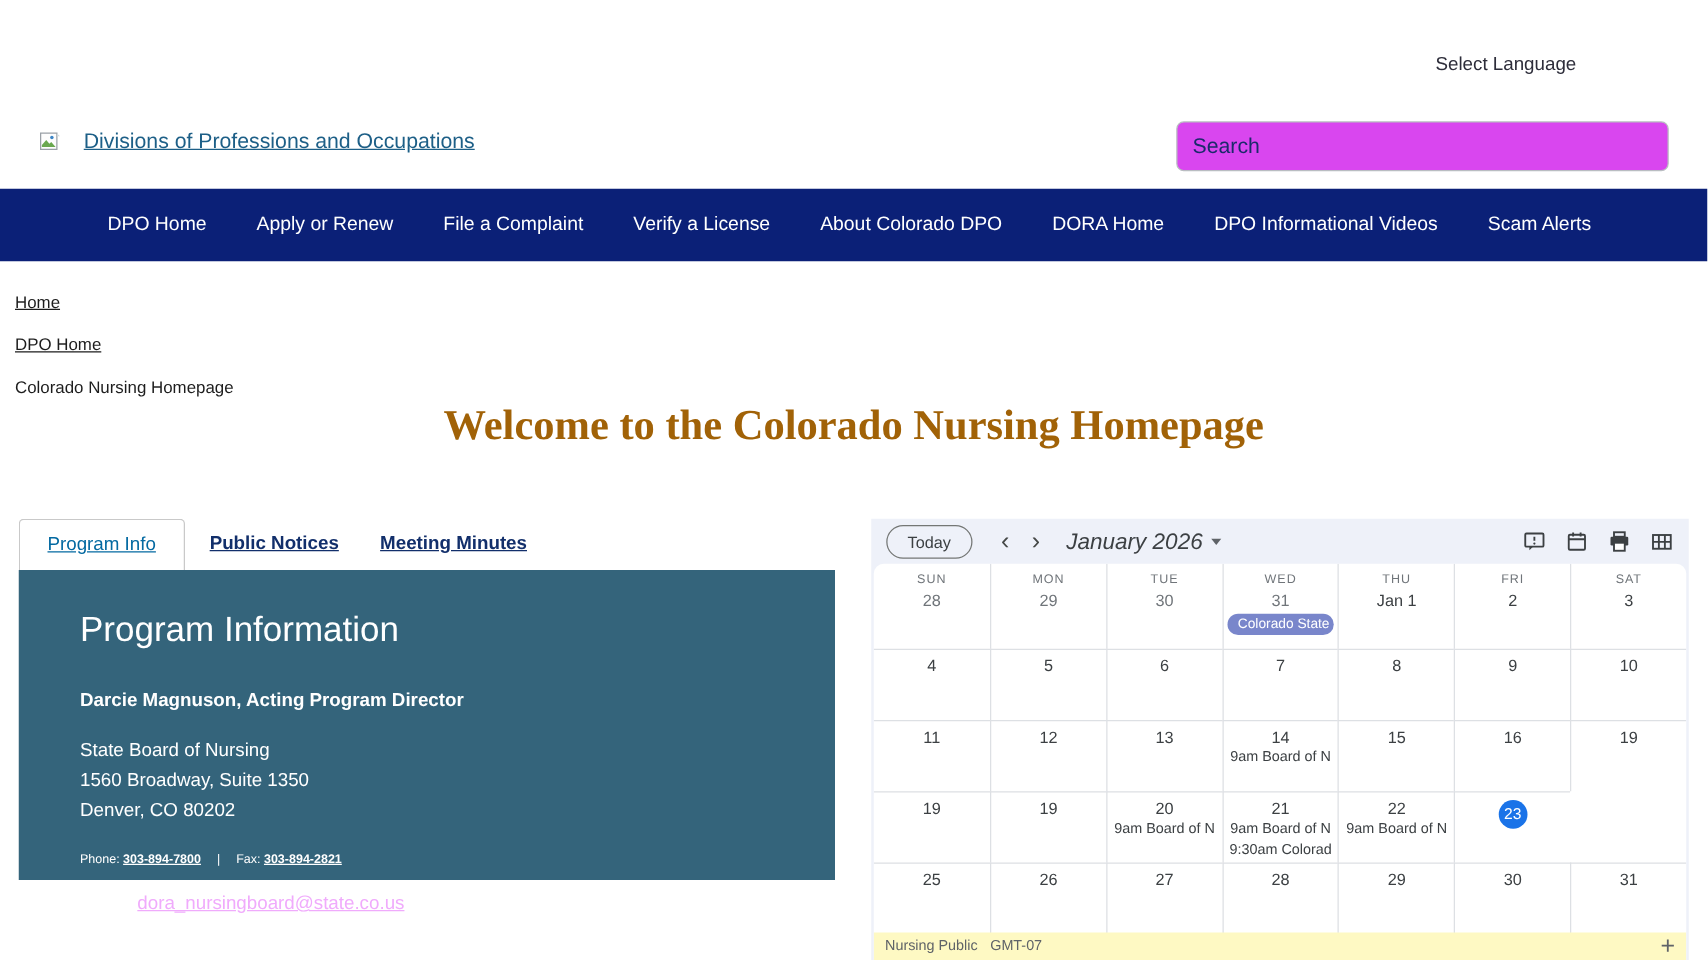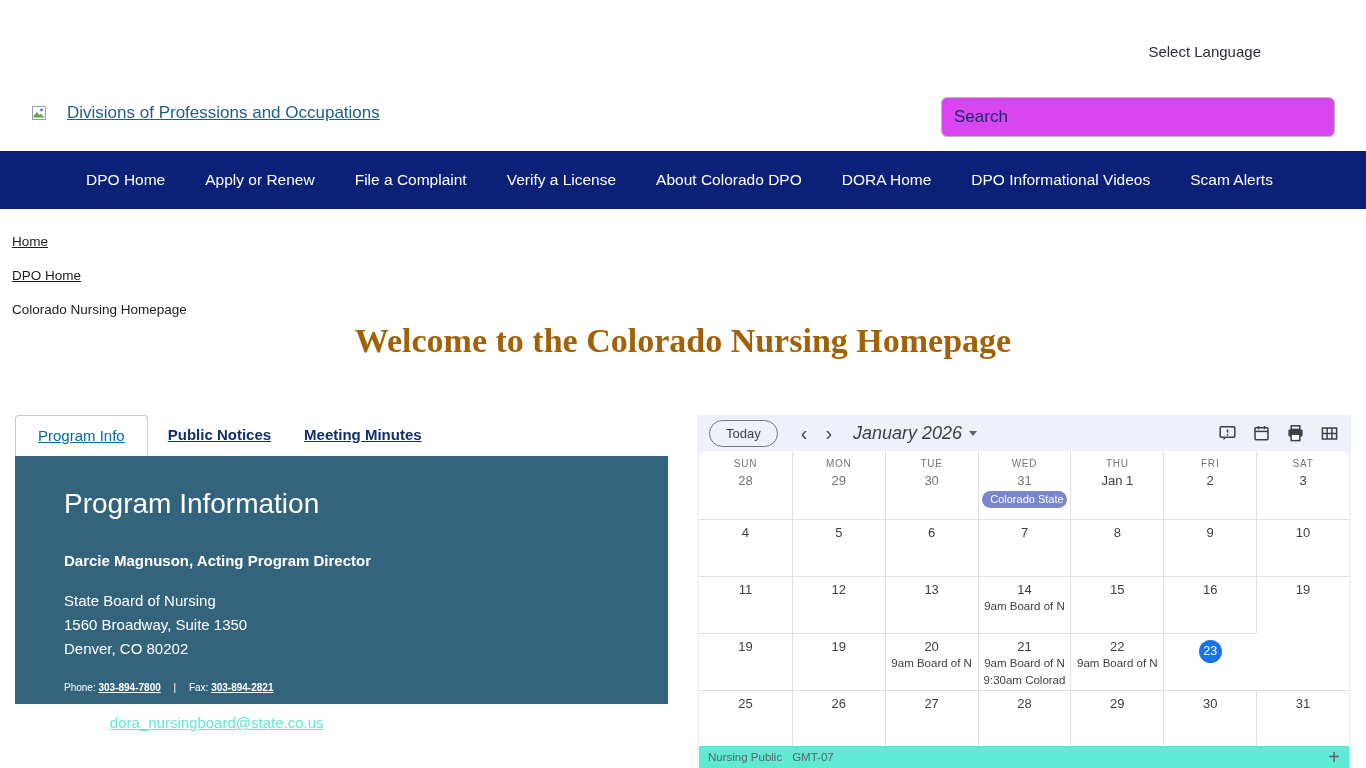--- a/index.html
+++ b/index.html
@@ -39,21 +39,21 @@
   
   .program-panel { position:absolute; top:456px; left:15px; width:653px; height:248px;
                    background:#34647b; color:#fff; padding:32px 49px; }
   .program-title { font-size:28px; font-weight:400; margin-bottom:32px; }
   .program-director { font-size:15px; font-weight:bold; margin-bottom:20px; }
   .addr-line { font-size:15px; line-height:24px; }
   .contact-row { margin-top:21px; font-size:10px; }
   .contact-row a { color:#fff; font-weight:bold; text-decoration:underline; cursor:pointer; }
   .sep { margin:0 10px; font-weight:400; }
   .email-row { margin-top:21px; font-size:15px; }
-  .email-row a { color:#5eead4; text-decoration:underline; cursor:pointer; }
+  .email-row a { color:#f0abfc; text-decoration:underline; cursor:pointer; }
 
   
   .calendar { position:absolute; top:415px; left:697px; width:654px; height:353px;
               background:#eef1f9; overflow:hidden; }
   .cal-toolbar { height:36px; display:flex; align-items:center; padding:0 12px; }
   .today-btn { border:1px solid #747775; border-radius:16px; background:transparent;
                padding:5px 16px; font-size:13px; color:#3c4043; cursor:pointer;
                font-family:"Liberation Sans",sans-serif; }
   .cal-chevron { font-size:20px; color:#444746; cursor:pointer; padding:0 9px; line-height:1; }
   .cal-chevron.prev { margin-left:14px; }
@@ -76,21 +76,21 @@
   .day-num { display:block; margin-top:4px; font-size:13px; color:#3c4043; line-height:17px; }
   .cal-row.first .day-num { margin-top:3px; }
   .day-num.outside { color:#70757a; }
   .today-circle { display:inline-block; width:23px; height:23px; line-height:23px; border-radius:50%;
                   background:#1a73e8; color:#fff; font-size:12.5px; margin-top:2px; }
   .event-pill { display:inline-block; margin-top:2px; max-width:92%; background:#7986cb; color:#fff;
                 font-size:11px; line-height:15px; padding:1px 8px; border-radius:10px;
                 white-space:nowrap; overflow:hidden; cursor:pointer; }
   .event-line { font-size:11.5px; color:#3c4043; line-height:17px; white-space:nowrap;
                 overflow:hidden; padding:0 1px; cursor:pointer; }
-  .cal-footer { position:absolute; left:0; right:0; bottom:0; height:22px; background:#5eead4;
+  .cal-footer { position:absolute; left:0; right:0; bottom:0; height:22px; background:#fef9c3;
                 display:flex; align-items:center; padding:0 9px; font-size:11.5px; color:#5f6368; }
   .cal-footer .tz { margin-left:10px; }
   .cal-add { margin-left:auto; font-size:20px; font-weight:400; color:#5f6368; cursor:pointer; line-height:1; }
 </style>
 </head>
 <body>
 
 <div class="select-language">Select Language</div>
 
 <a class="logo-link">

